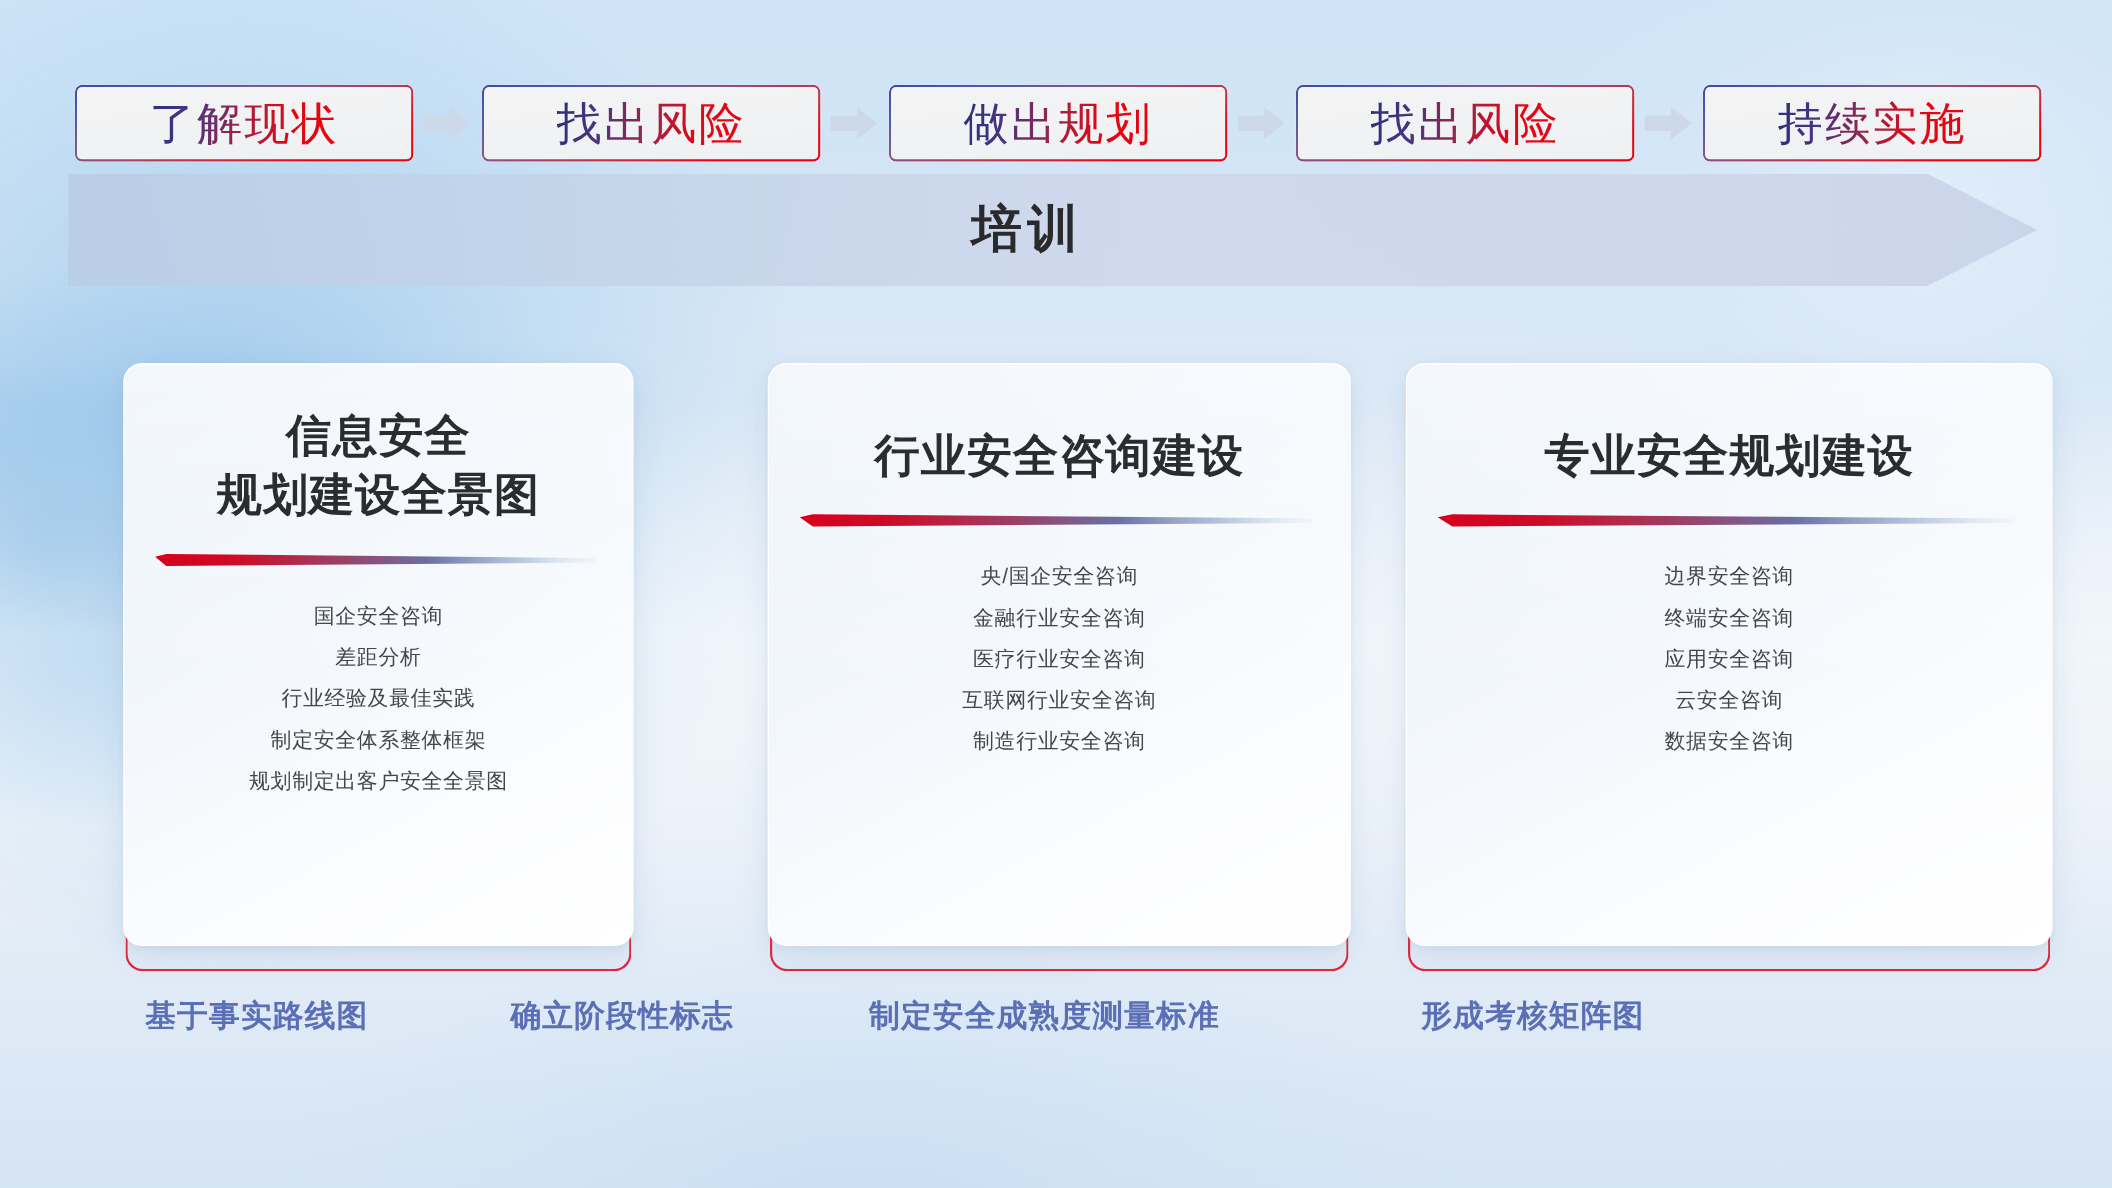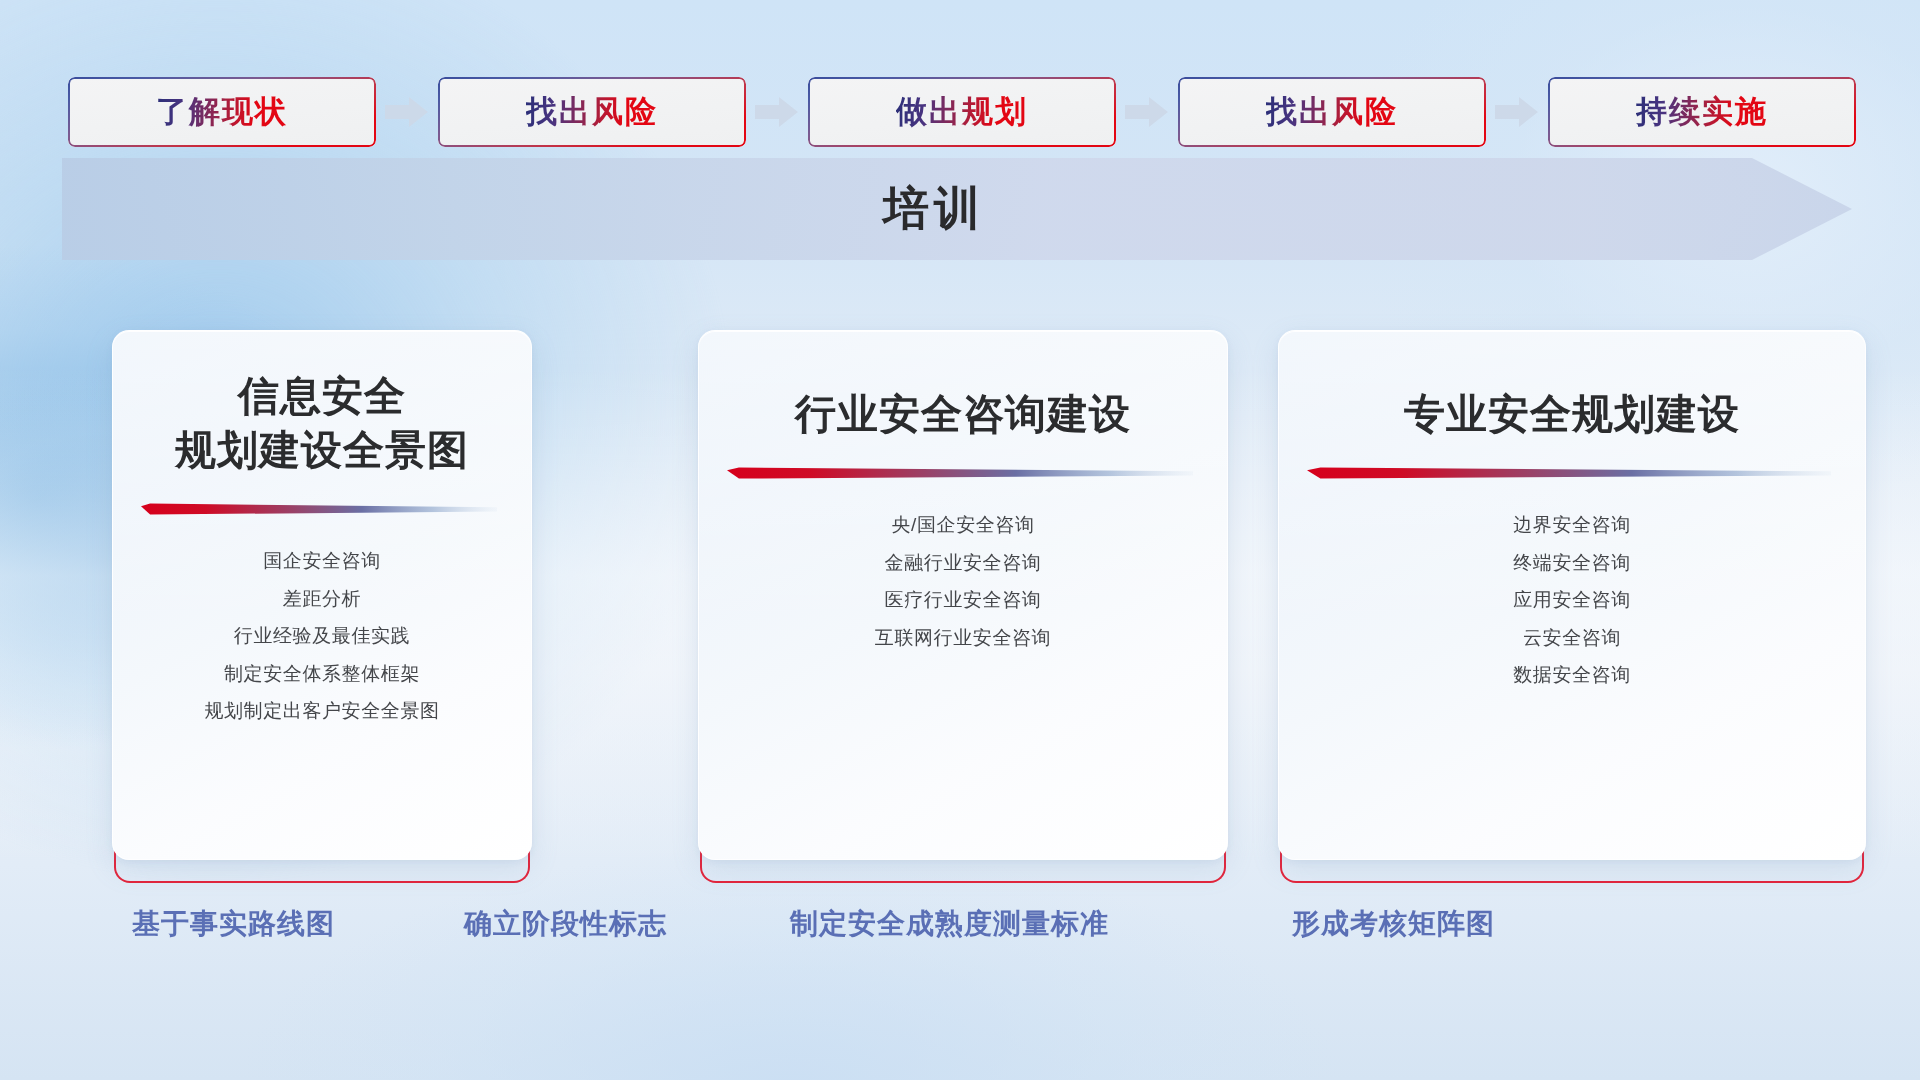--- a/index.html
+++ b/index.html
@@ -62,21 +62,21 @@
   }
   .step::before{
     content:""; position:absolute; inset:0; border-radius:7px; padding:2.4px;
     background:linear-gradient(163deg,#3a4d9c 0%, #4a5aa4 14%, #7c5a90 36%, #c23347 62%, #e30613 82%, #e30613 100%);
     -webkit-mask:linear-gradient(#000 0 0) content-box, linear-gradient(#000 0 0);
     -webkit-mask-composite:xor; mask-composite:exclude;
     pointer-events:none;
   }
   .step-label {
     position:relative; z-index:2;
-    font-size:31px; font-weight:700; letter-spacing:2px;
+    font-size:41px; font-weight:400; letter-spacing:2px;
     background:linear-gradient(95deg,#2b2f78 0%, #4a3480 22%, #a62040 52%, #e30613 74%, #e30613 100%);
     -webkit-background-clip:text; background-clip:text; color:transparent;
     white-space:nowrap;
   }
   .step-arrow {
     flex:0 0 auto; width:62px; height:48px;
     display:flex; align-items:center; justify-content:center;
     opacity:.95;
   }
   .step-arrow svg { display:block; }
@@ -92,21 +92,21 @@
     font-size:46px; font-weight:700; letter-spacing:5px;
     color:#2a2a2c;
     padding-right:46px;
   }
 
   
   .cards {
     position:absolute; left:0; top:330px; width:1920px; height:545px;
   }
   .card-wrap { position:absolute; top:0; height:545px; }
-  .card-wrap.c1 { left:112px;  width:420px;text-decoration:underline; }
+  .card-wrap.c1 { left:112px;  width:464px;text-decoration:underline; }
   .card-wrap.c2 { left:698px;  width:530px;padding-left:14px; }
   .card-wrap.c3 { left:1278px; width:588px; }
 
   
   .card-accent {
     position:absolute; left:2px; right:2px; top:14px; bottom:-8px;
     border-radius:16px;
     border:2.3px solid #e3233a;
     border-top-color:rgba(227,35,58,0);
     background:transparent;
@@ -302,20 +302,21 @@
               </linearGradient>
             </defs>
             <path d="M0 3.2 L12 0.6 L470 4.3 L470 8.4 L12 11.6 Z" fill="url(#divGrad2)"></path>
           </svg>
         </div>
         <div class="card-list">
           <div class="card-list-item">央/国企安全咨询</div>
           <div class="card-list-item">金融行业安全咨询</div>
           <div class="card-list-item">医疗行业安全咨询</div>
           <div class="card-list-item">互联网行业安全咨询</div>
+          <div class="card-list-item">制造行业安全咨询</div>
         </div>
       </div>
     </div>
 
     <div class="card-wrap c3">
       <div class="card-accent"></div>
       <div class="card">
         <div class="card-sheen"></div>
         <div class="card-title">专业安全规划建设</div>
         <div class="card-divider">

